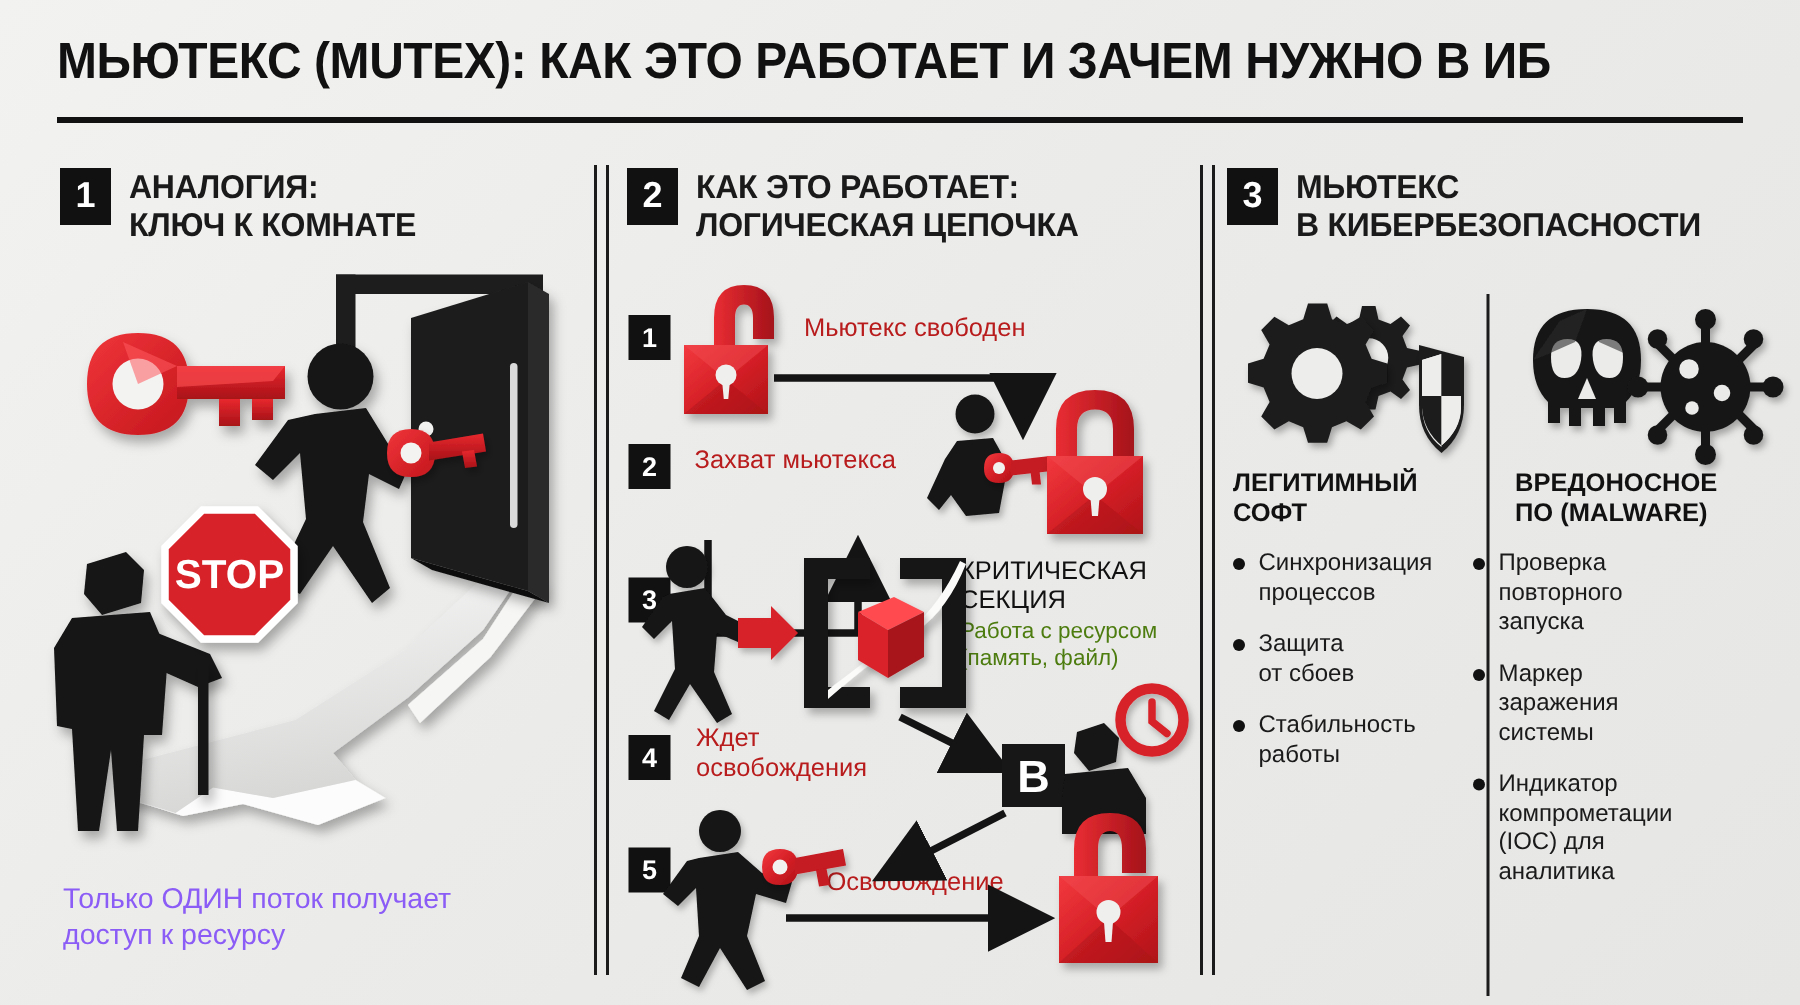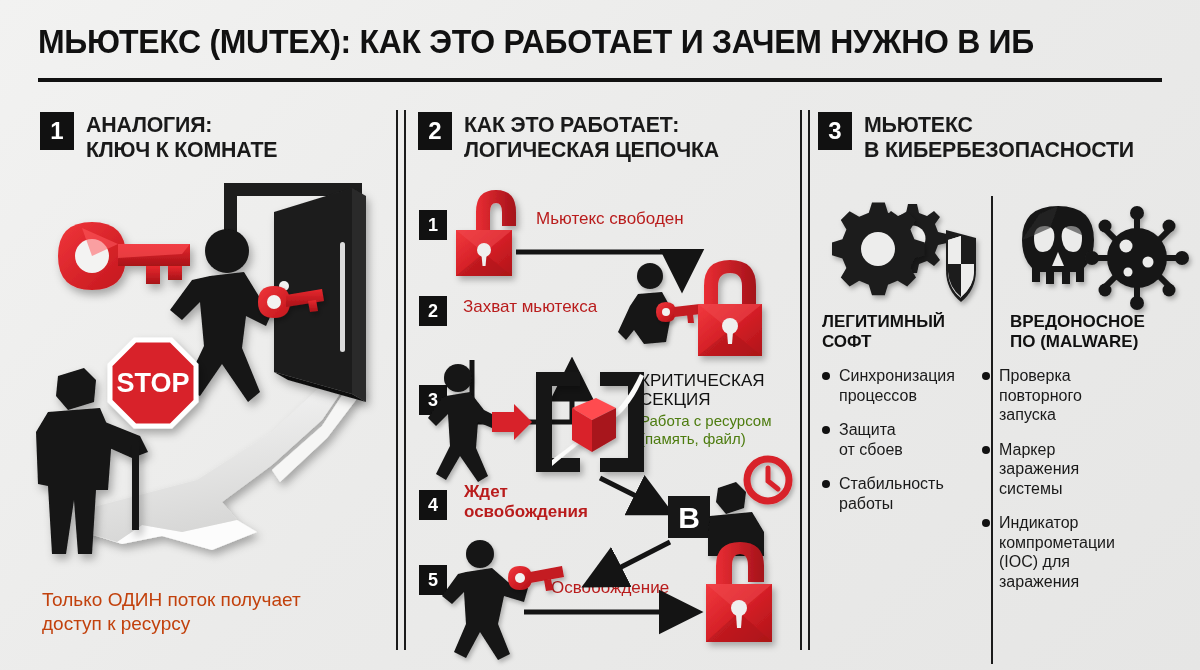--- a/index.html
+++ b/index.html
@@ -58,21 +58,21 @@
     transform: scaleX(0.97); transform-origin: left top;
   }
   .sec-1 { left: 40px; top: 112px; }
   .sec-2 { left: 418px; top: 112px; }
   .sec-3 { left: 818px; top: 112px; }
 
   
   .col1-art { position: absolute; left: 22px; top: 180px; width: 370px; height: 385px; }
   .caption1 {
     position: absolute; left: 42px; top: 588px; width: 340px;
-    font-size: 19px; line-height: 1.28; color: #c2410c; white-space: pre-line;
+    font-size: 19px; line-height: 1.28; color: #8b5cf6; white-space: pre-line;
   }
 
   
   .step-num {
     position: absolute; width: 28px; height: 30px; background: #111; color: #fff;
     font-size: 18px; font-weight: 700;
     display: flex; align-items: center; justify-content: center;
   }
   .step-label {
     position: absolute; font-size: 17px; line-height: 1.2; color: #b91c1c;
@@ -219,21 +219,21 @@
 доступ к ресурсу</div>
 
 <div class="step-num" style="left:419px; top:210px;">1</div>
 <div class="step-num" style="left:419px; top:296px;">2</div>
 <div class="step-num" style="left:419px; top:385px;">3</div>
 <div class="step-num" style="left:419px; top:490px;">4</div>
 <div class="step-num" style="left:419px; top:565px;">5</div>
 
 <div class="step-label" style="left:536px; top:209px;">Мьютекс свободен</div>
 <div class="step-label" style="left:463px; top:297px;">Захват мьютекса</div>
-<div class="step-label" style="left:464px; top:482px;font-weight:bold;">Ждет
+<div class="step-label" style="left:464px; top:482px;">Ждет
 освобождения</div>
 <div class="step-label" style="left:551px; top:578px;text-align:right;">Освобождение</div>
 
 <div class="crit-title" style="left:640px; top:372px;">КРИТИЧЕСКАЯ
 СЕКЦИЯ</div>
 <div class="crit-sub" style="left:640px; top:412px;">Работа с ресурсом
 (память, файл)</div>
 
 <div style="position:absolute; left:404px; top:180px; width:396px; height:485px;">
 <svg width="396" height="485" viewBox="0 0 396 485">
@@ -481,15 +481,15 @@
     <span class="dot"></span>
     <span class="btext">Маркер
 заражения
 системы</span>
   </div>
   <div class="bullet">
     <span class="dot"></span>
     <span class="btext">Индикатор
 компрометации
 (IOC) для
-заражения</span>
+аналитика</span>
   </div>
 </div>
 
 </body></html>

